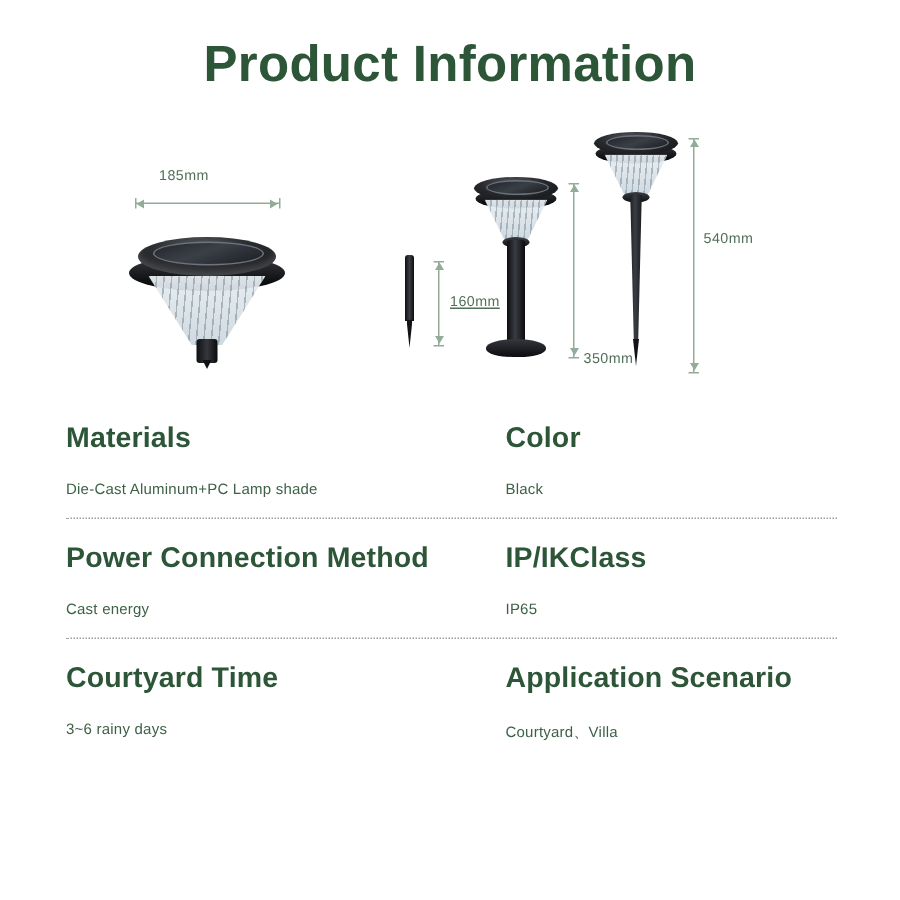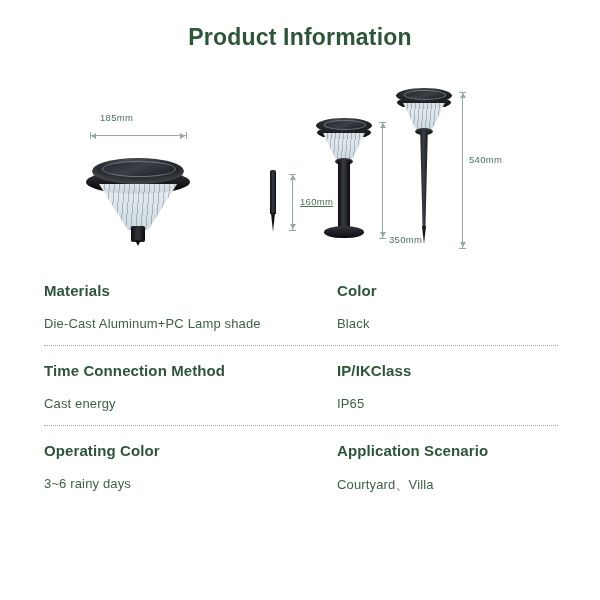--- a/index.html
+++ b/index.html
@@ -6,21 +6,21 @@
   body{
     width:600px;height:600px;background:#ffffff;
     font-family:"Liberation Sans","DejaVu Sans",sans-serif;
     color:#2d5538;overflow:hidden;position:relative;
   }
   .page{position:relative;width:600px;height:600px;}
 
   
   .title{
     position:absolute;left:0;top:24px;width:600px;text-align:center;
-    font-size:23px;font-weight:bold;color:#2d5538;letter-spacing:.2px;
+    font-size:34px;font-weight:bold;color:#2d5538;letter-spacing:.2px;
   }
 
   
   .hero{position:absolute;left:0;top:82px;width:600px;height:172px;}
 
   .dim-label{
     position:absolute;font-size:9.5px;color:#51705a;white-space:nowrap;
     letter-spacing:.3px;
   }
 
@@ -158,37 +158,37 @@
     clip-path:polygon(0 0,100% 0,50% 100%);
   }
 
   
   .specs{position:absolute;left:44px;top:282px;width:514px;}
   .srow{position:relative;height:80px;}
   .srow:last-child{height:62px;}
   .scell{position:absolute;top:0;width:290px;}
   .c1{left:0;}
   .c2{left:293px;}
-  .skey{font-size:15px;font-weight:bold;color:#2d5538;letter-spacing:.1px;}
-  .sval{margin-top:17px;font-size:13px;color:#3d6147;letter-spacing:.15px;}
+  .skey{font-size:19px;font-weight:bold;color:#2d5538;letter-spacing:.1px;}
+  .sval{margin-top:17px;font-size:10px;color:#3d6147;letter-spacing:.15px;}
   .divider{
     position:absolute;left:0;bottom:16px;width:514px;height:0;
     border-top:1px dotted #9aa3a0;
   }
 </style>
 </head>
 <body>
 
 <div class="page">
 
   <div class="title">Product Information</div>
 
   <div class="hero">
 
-    <div class="dim-label" style="left:100px;top:30px;">185mm</div>
+    <div class="dim-label" style="left:106px;top:30px;">185mm</div>
     <div class="dim-h" style="left:90px;top:53px;width:96px;"></div>
     <div class="cap-v" style="left:90px;top:50px;"></div>
     <div class="cap-v" style="left:186px;top:50px;"></div>
     <div class="arw arw-l" style="left:91px;top:50.5px;"></div>
     <div class="arw arw-r" style="left:180px;top:50.5px;"></div>
 
     <div class="lampA">
       <div class="rim"></div>
       <div class="panel"></div>
       <div class="panelface"></div>
@@ -256,34 +256,34 @@
       </div>
       <div class="scell c2">
         <div class="skey">Color</div>
         <div class="sval">Black</div>
       </div>
       <div class="divider"></div>
     </div>
 
     <div class="srow">
       <div class="scell c1">
-        <div class="skey">Time Connection Method</div>
+        <div class="skey">Power Connection Method</div>
         <div class="sval">Cast energy</div>
       </div>
       <div class="scell c2">
         <div class="skey">IP/IKClass</div>
         <div class="sval">IP65</div>
       </div>
       <div class="divider"></div>
     </div>
 
 
     <div class="srow">
       <div class="scell c1">
-        <div class="skey">Operating Color</div>
+        <div class="skey">Courtyard Time</div>
         <div class="sval">3~6 rainy days</div>
       </div>
       <div class="scell c2">
         <div class="skey">Application Scenario</div>
         <div class="sval">Courtyard、Villa</div>
       </div>
     </div>
 
   </div>
 </div>

